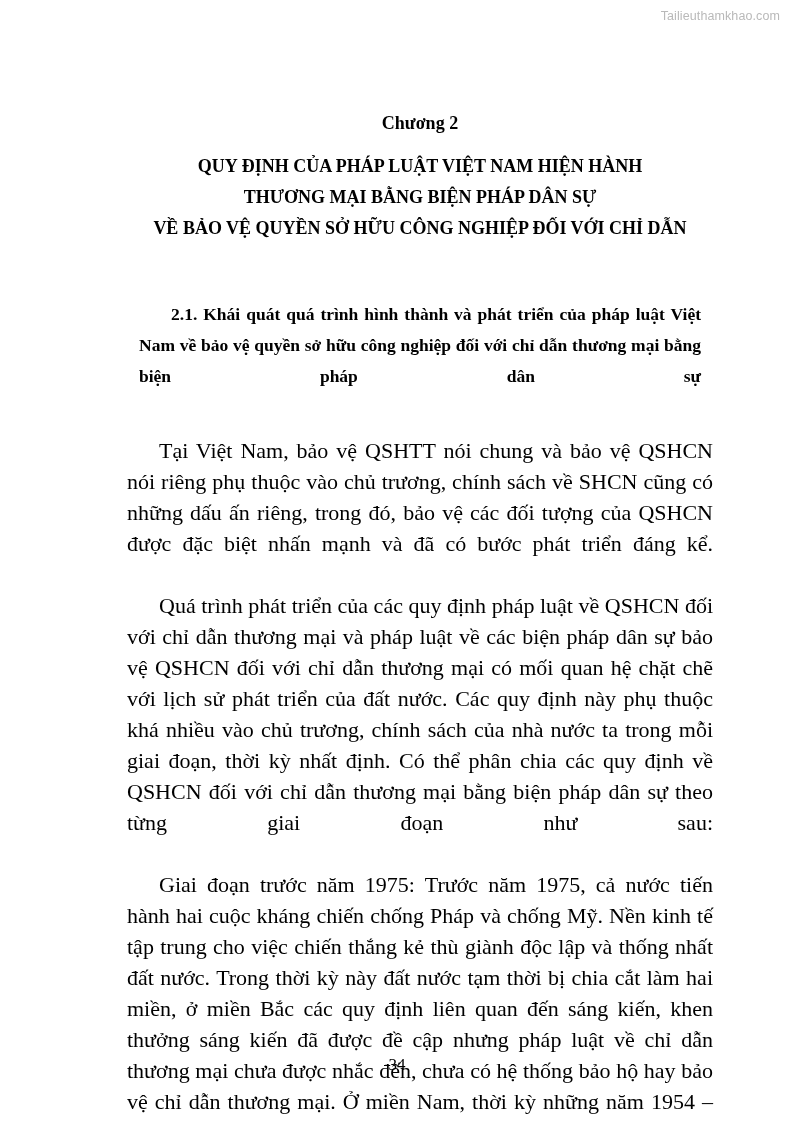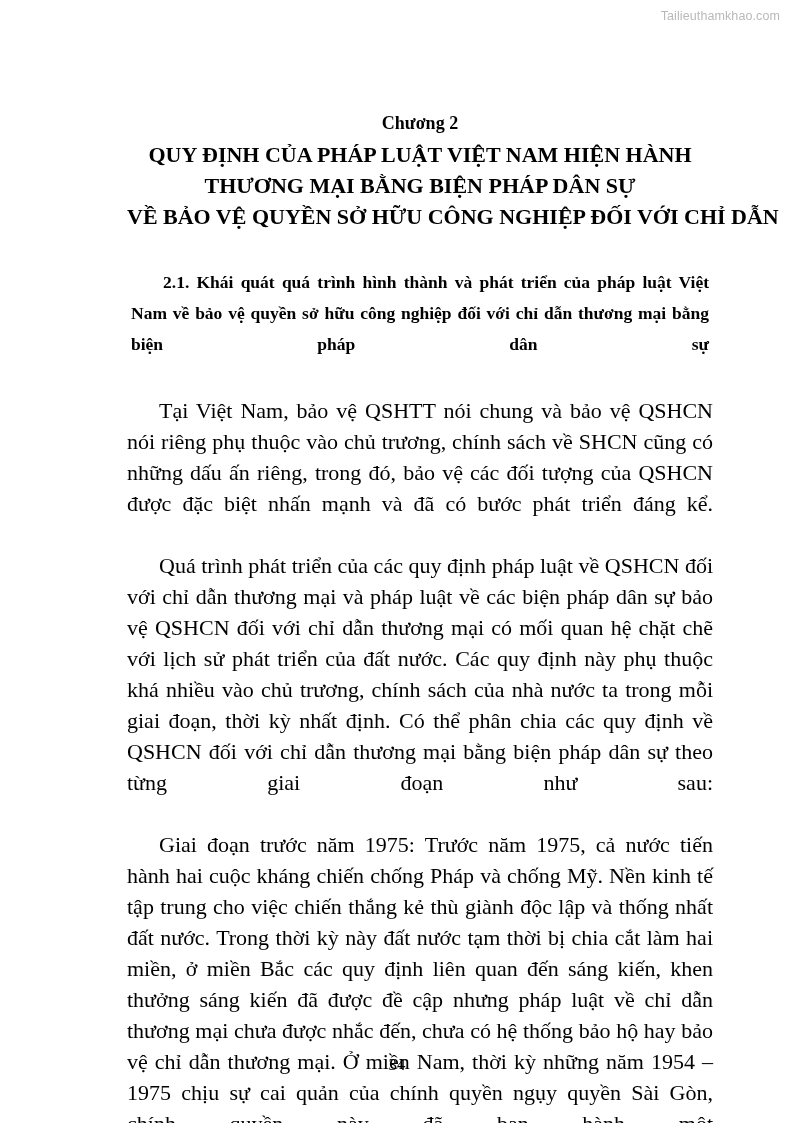--- a/index.html
+++ b/index.html
@@ -38,36 +38,36 @@
   .chapter-label {
     text-align: center;
     font-weight: bold;
     font-size: 18px;
     line-height: 31px;
     margin: 0;
   }
   .chapter-title {
     text-align: center;
     font-weight: bold;
-    font-size: 22px;
+    font-size: 18px;
     line-height: 31px;
-    margin: 0;
+    margin: 12px;
   }
   .chapter-title .tline {
     display: block;
     white-space: nowrap;
   }
   .spacer-after-title {
     height: 31px;
   }
   .section-heading {
     font-weight: bold;
     font-size: 17.5px;
     line-height: 31px;
-    margin: 4px;
+    margin: 12px;
     text-align: justify;
     text-justify: inter-word;
     text-indent: 32px;
   }
   .section-heading::after {
     content: "";
     display: inline-block;
     width: 100%;
   }
   p.body-par {

